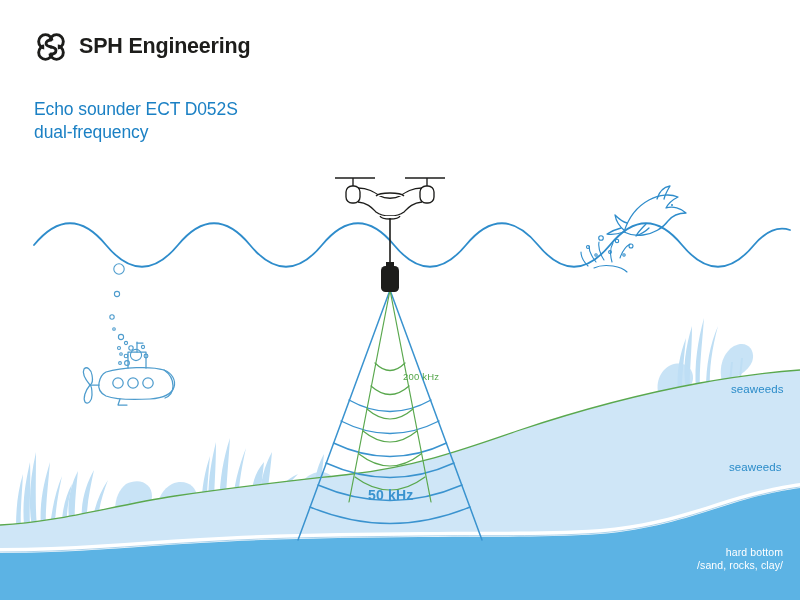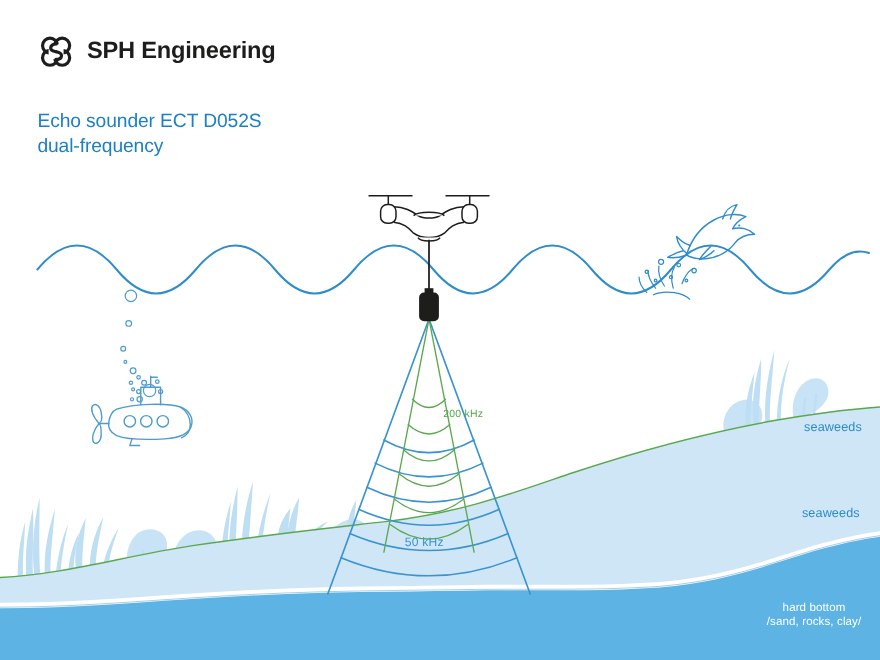--- a/index.html
+++ b/index.html
@@ -26,31 +26,31 @@
     font-size:17.5px;font-weight:normal;color:#1b80c4;
     line-height:1.33;letter-spacing:-0.1px;white-space:pre-line;
   }
 
   
   .lbl{position:absolute;white-space:nowrap;}
   .lbl-freq-hi{
     left:371px;top:371px;font-size:9.5px;color:#54a64a;letter-spacing:.2px;margin-left:32px;
   }
   .lbl-freq-lo{
-    left:368px;top:487px;font-size:11px;color:#3a93cf;letter-spacing:.2px;
+    left:368px;top:487px;font-size:14px;color:#3a93cf;letter-spacing:.2px;font-weight:bold;
   }
   .lbl-seaweeds{
     left:731px;top:383px;font-size:11.5px;color:#2b8cc9;letter-spacing:.1px;
   }
   .lbl-sediments{
     left:729px;top:461px;font-size:11.5px;color:#2b8cc9;letter-spacing:.1px;
   }
   .lbl-hardbottom{
     right:17px;top:546px;font-size:10.5px;color:#ffffff;
-    text-align:center;line-height:1.27;white-space:pre-line;letter-spacing:.1px;
+    text-align:right;line-height:1.27;white-space:pre-line;letter-spacing:.1px;
   }
 </style>
 </head>
 <body>
 
 <div class="stage">
 
   <svg class="layer" viewBox="0 0 800 600">
     <defs>
 

